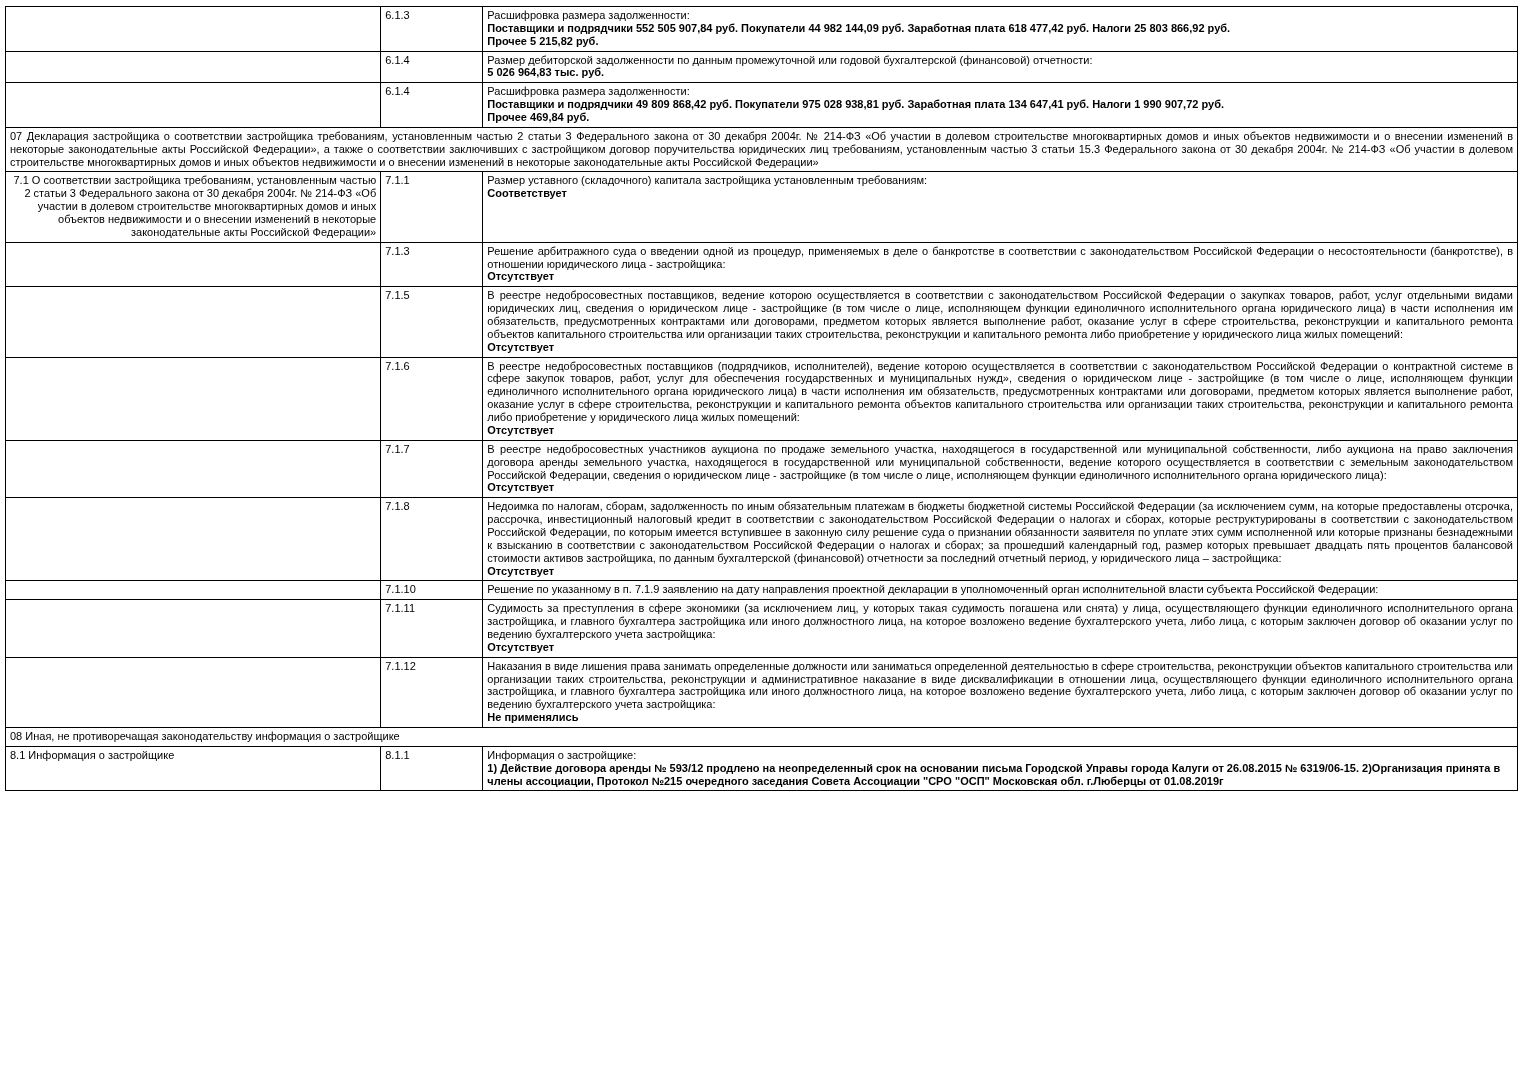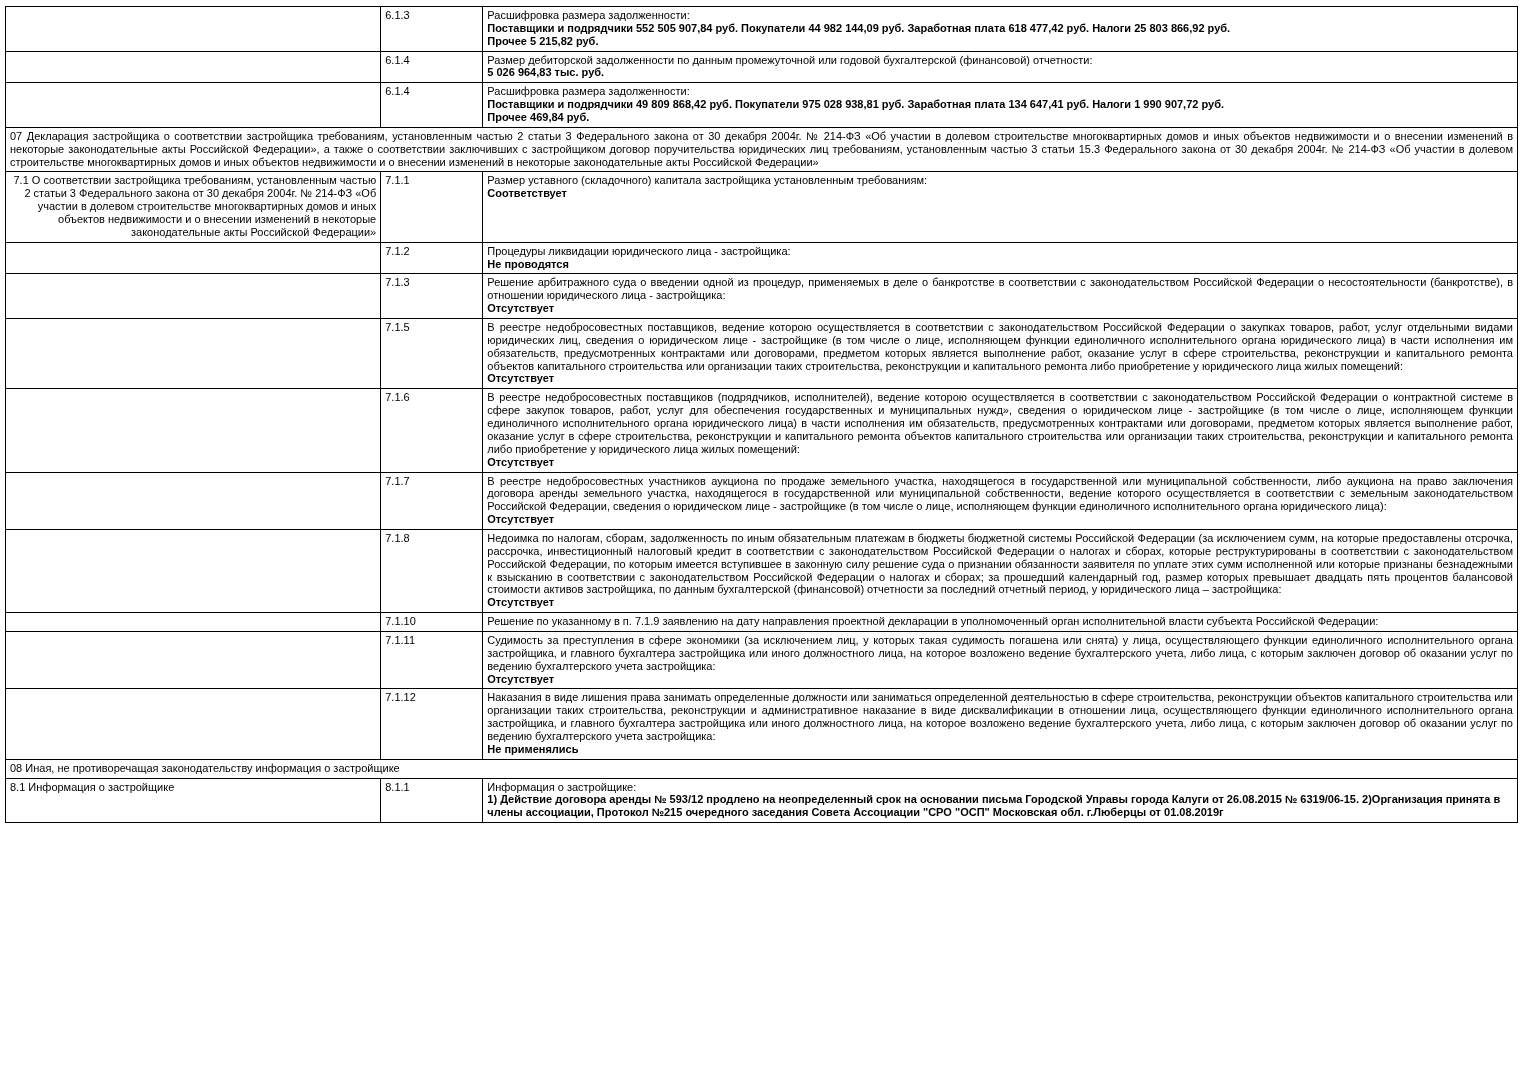--- a/index.html
+++ b/index.html
@@ -88,28 +88,20 @@
 
       <tr>
         <td class="c-left tight">7.1 О соответствии застройщика требованиям, установленным частью 2 статьи 3 Федерального закона от 30 декабря 2004г. № 214-ФЗ «Об участии в долевом строительстве многоквартирных домов и иных объектов недвижимости и о внесении изменений в некоторые законодательные акты Российской Федерации»</td>
         <td class="c-num mid">7.1.1</td>
         <td class="c-body mid">
           <span class="line">Размер уставного (складочного) капитала застройщика установленным требованиям:</span>
           <span class="line b">Соответствует</span>
         </td>
       </tr>
 
-      <tr>
-        <td class="c-left"></td>
-        <td class="c-num mid">7.1.2</td>
-        <td class="c-body">
-          <span class="line">Процедуры ликвидации юридического лица - застройщика:</span>
-          <span class="line b">Не проводятся</span>
-        </td>
-      </tr>
 
       <tr>
         <td class="c-left"></td>
         <td class="c-num mid">7.1.3</td>
         <td class="c-body">
           <span class="line just">Решение арбитражного суда о введении одной из процедур, применяемых в деле о банкротстве в соответствии с законодательством Российской Федерации о несостоятельности (банкротстве), в отношении юридического лица - застройщика:</span>
           <span class="line b">Отсутствует</span>
         </td>
       </tr>
 

